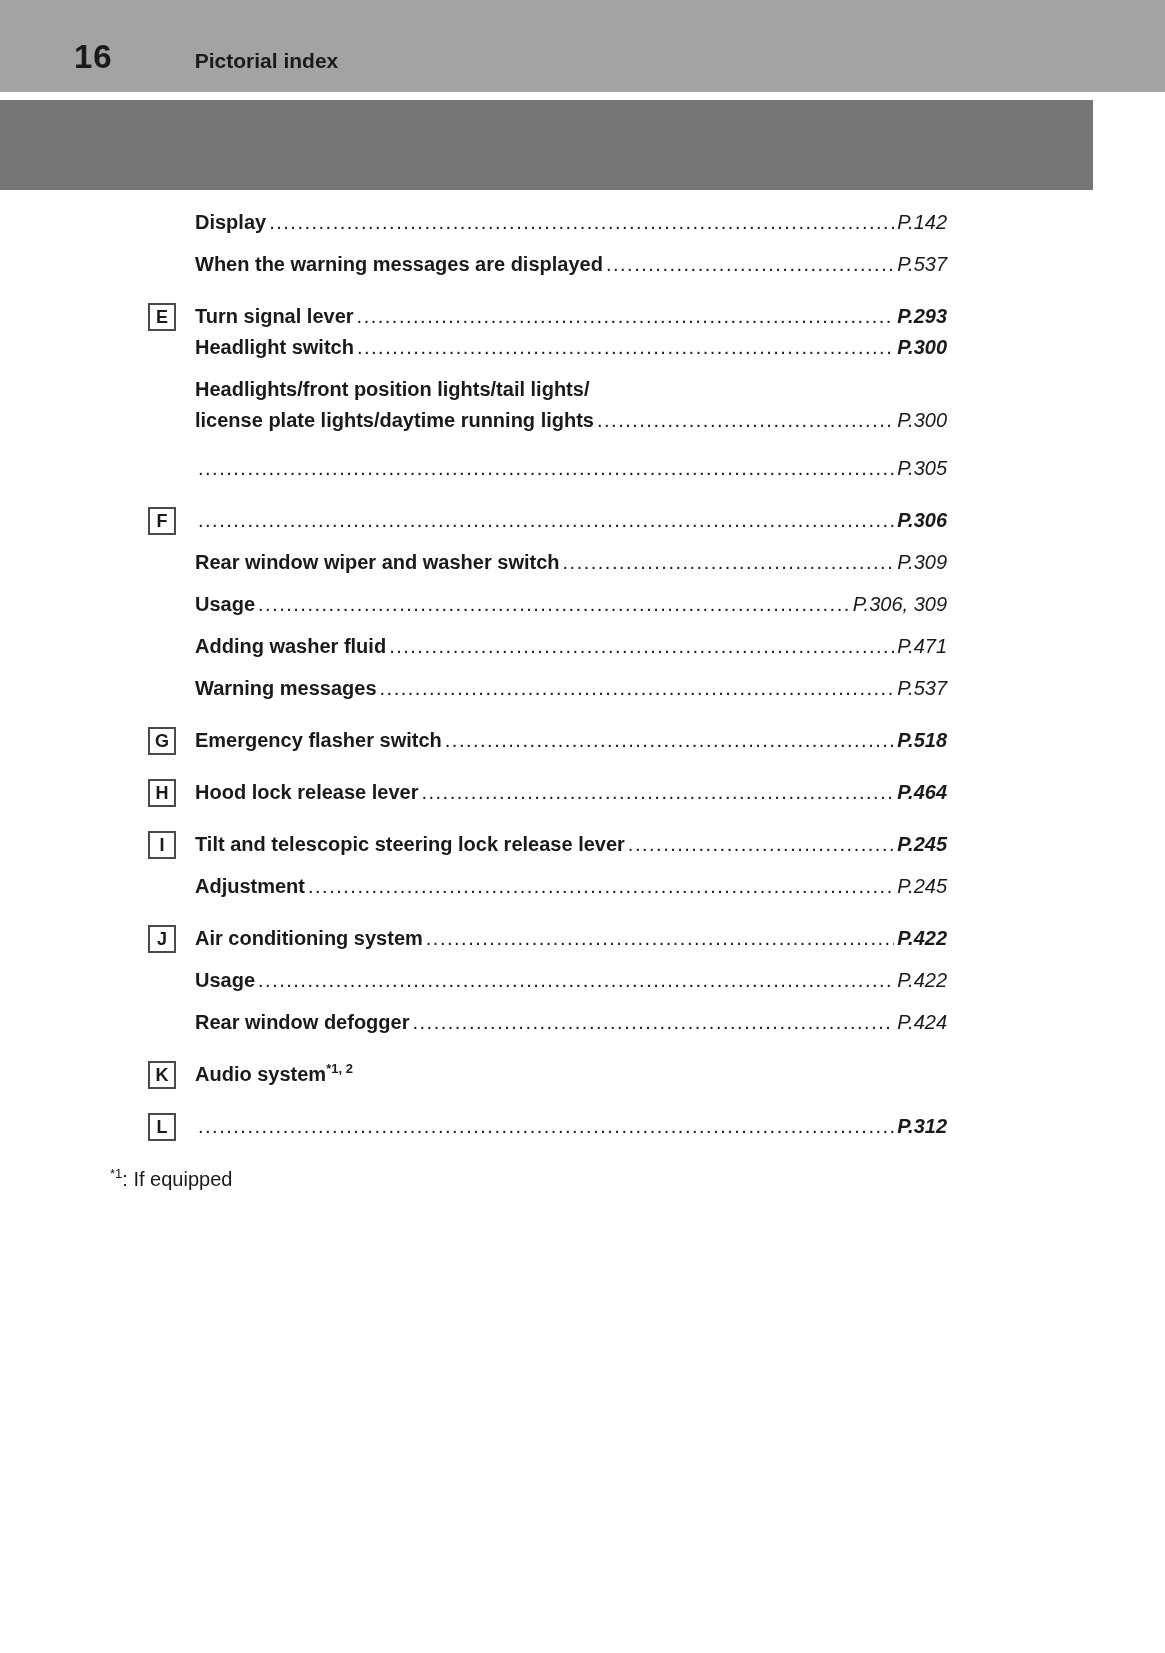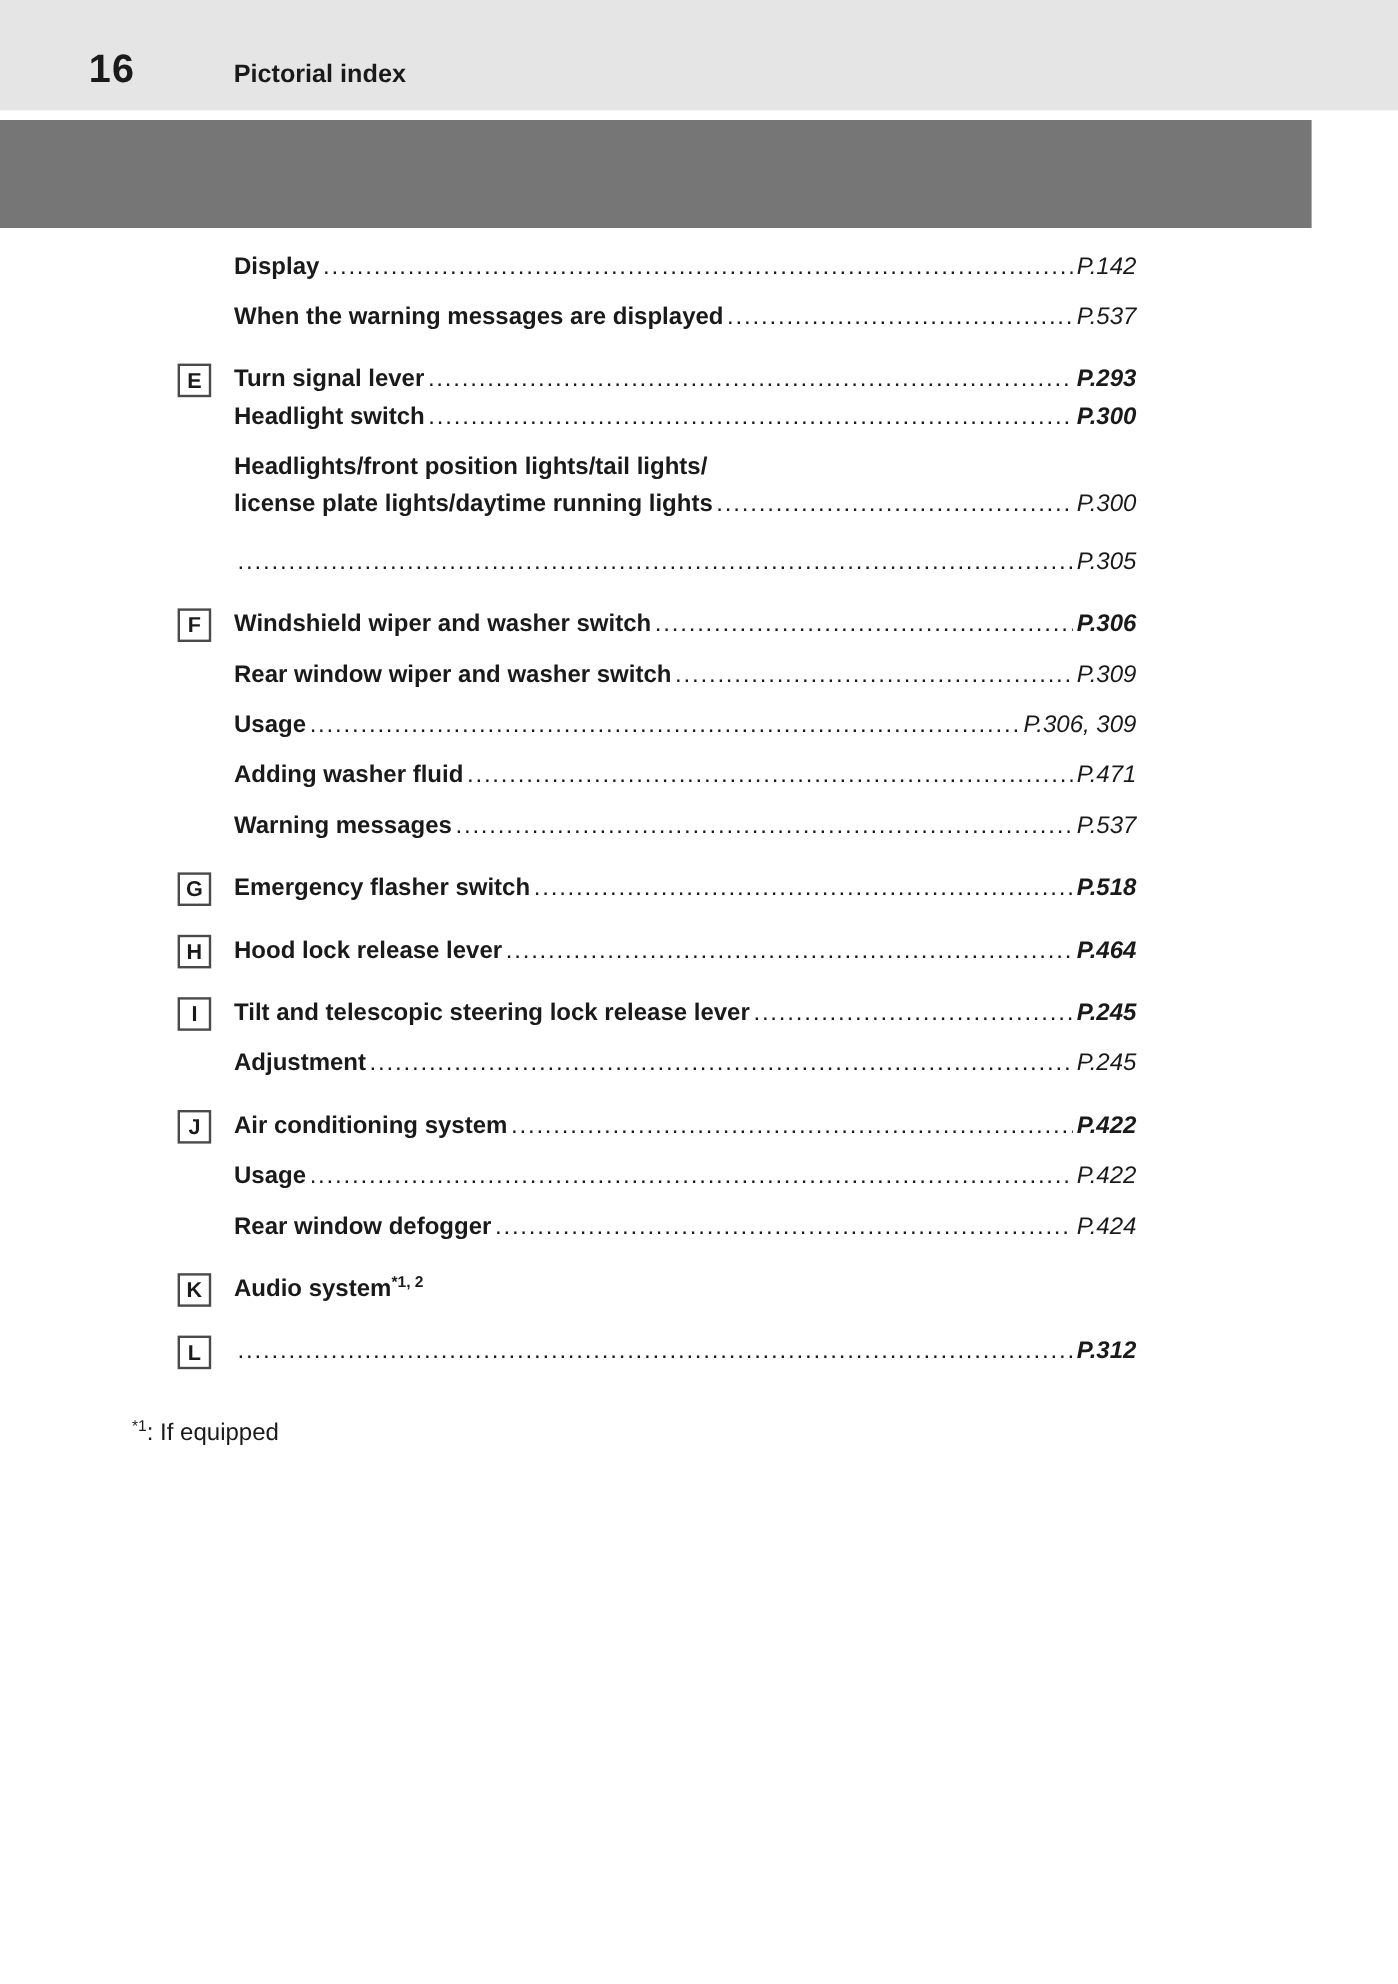--- a/index.html
+++ b/index.html
@@ -9,21 +9,21 @@
     background: #ffffff;
     font-family: "Liberation Sans", sans-serif;
     color: #1a1a1a;
     position: relative;
     overflow: hidden;
   }
 
   
   .header {
     height: 92px;
-    background: #e5e5e5;
+    background: #a3a3a3;
     display: flex;
     align-items: baseline;
     padding-top: 0;
   }
   .header-inner { display: flex; align-items: baseline; margin-top: 38px; }
   .page-num {
     font-size: 33px;
     font-weight: bold;
     margin-left: 74px;
     letter-spacing: 1px;
@@ -92,21 +92,21 @@
     vertical-align: super;
   }
 
   
   .footnotes { padding: 14px 218px 0 110px; }
   .footnote {
     font-size: 20px;
     line-height: 31px;
     margin-left: 33px;
     text-indent: -33px;
-    margin-top: 24px;
+    margin-top: 9px;
   }
 </style>
 </head>
 <body>
 
 <div class="header">
   <div class="header-inner">
     <span class="page-num">16</span>
     <span class="section-title">Pictorial index</span>
   </div>
@@ -152,21 +152,20 @@
     <span class="page">P.300</span>
   </div>
 
   <div class="row gap-m">
     <span class="dots"></span>
     <span class="page">P.305</span>
   </div>
 
   <div class="row bold gap-l">
     <span class="letterbox">F</span>
-    <span class="label">Windshield wiper and washer switch</span>
     <span class="dots"></span>
     <span class="page">P.306</span>
   </div>
 
   <div class="row">
     <span class="label">Rear window wiper and washer switch</span>
     <span class="dots"></span>
     <span class="page">P.309</span>
   </div>
 

